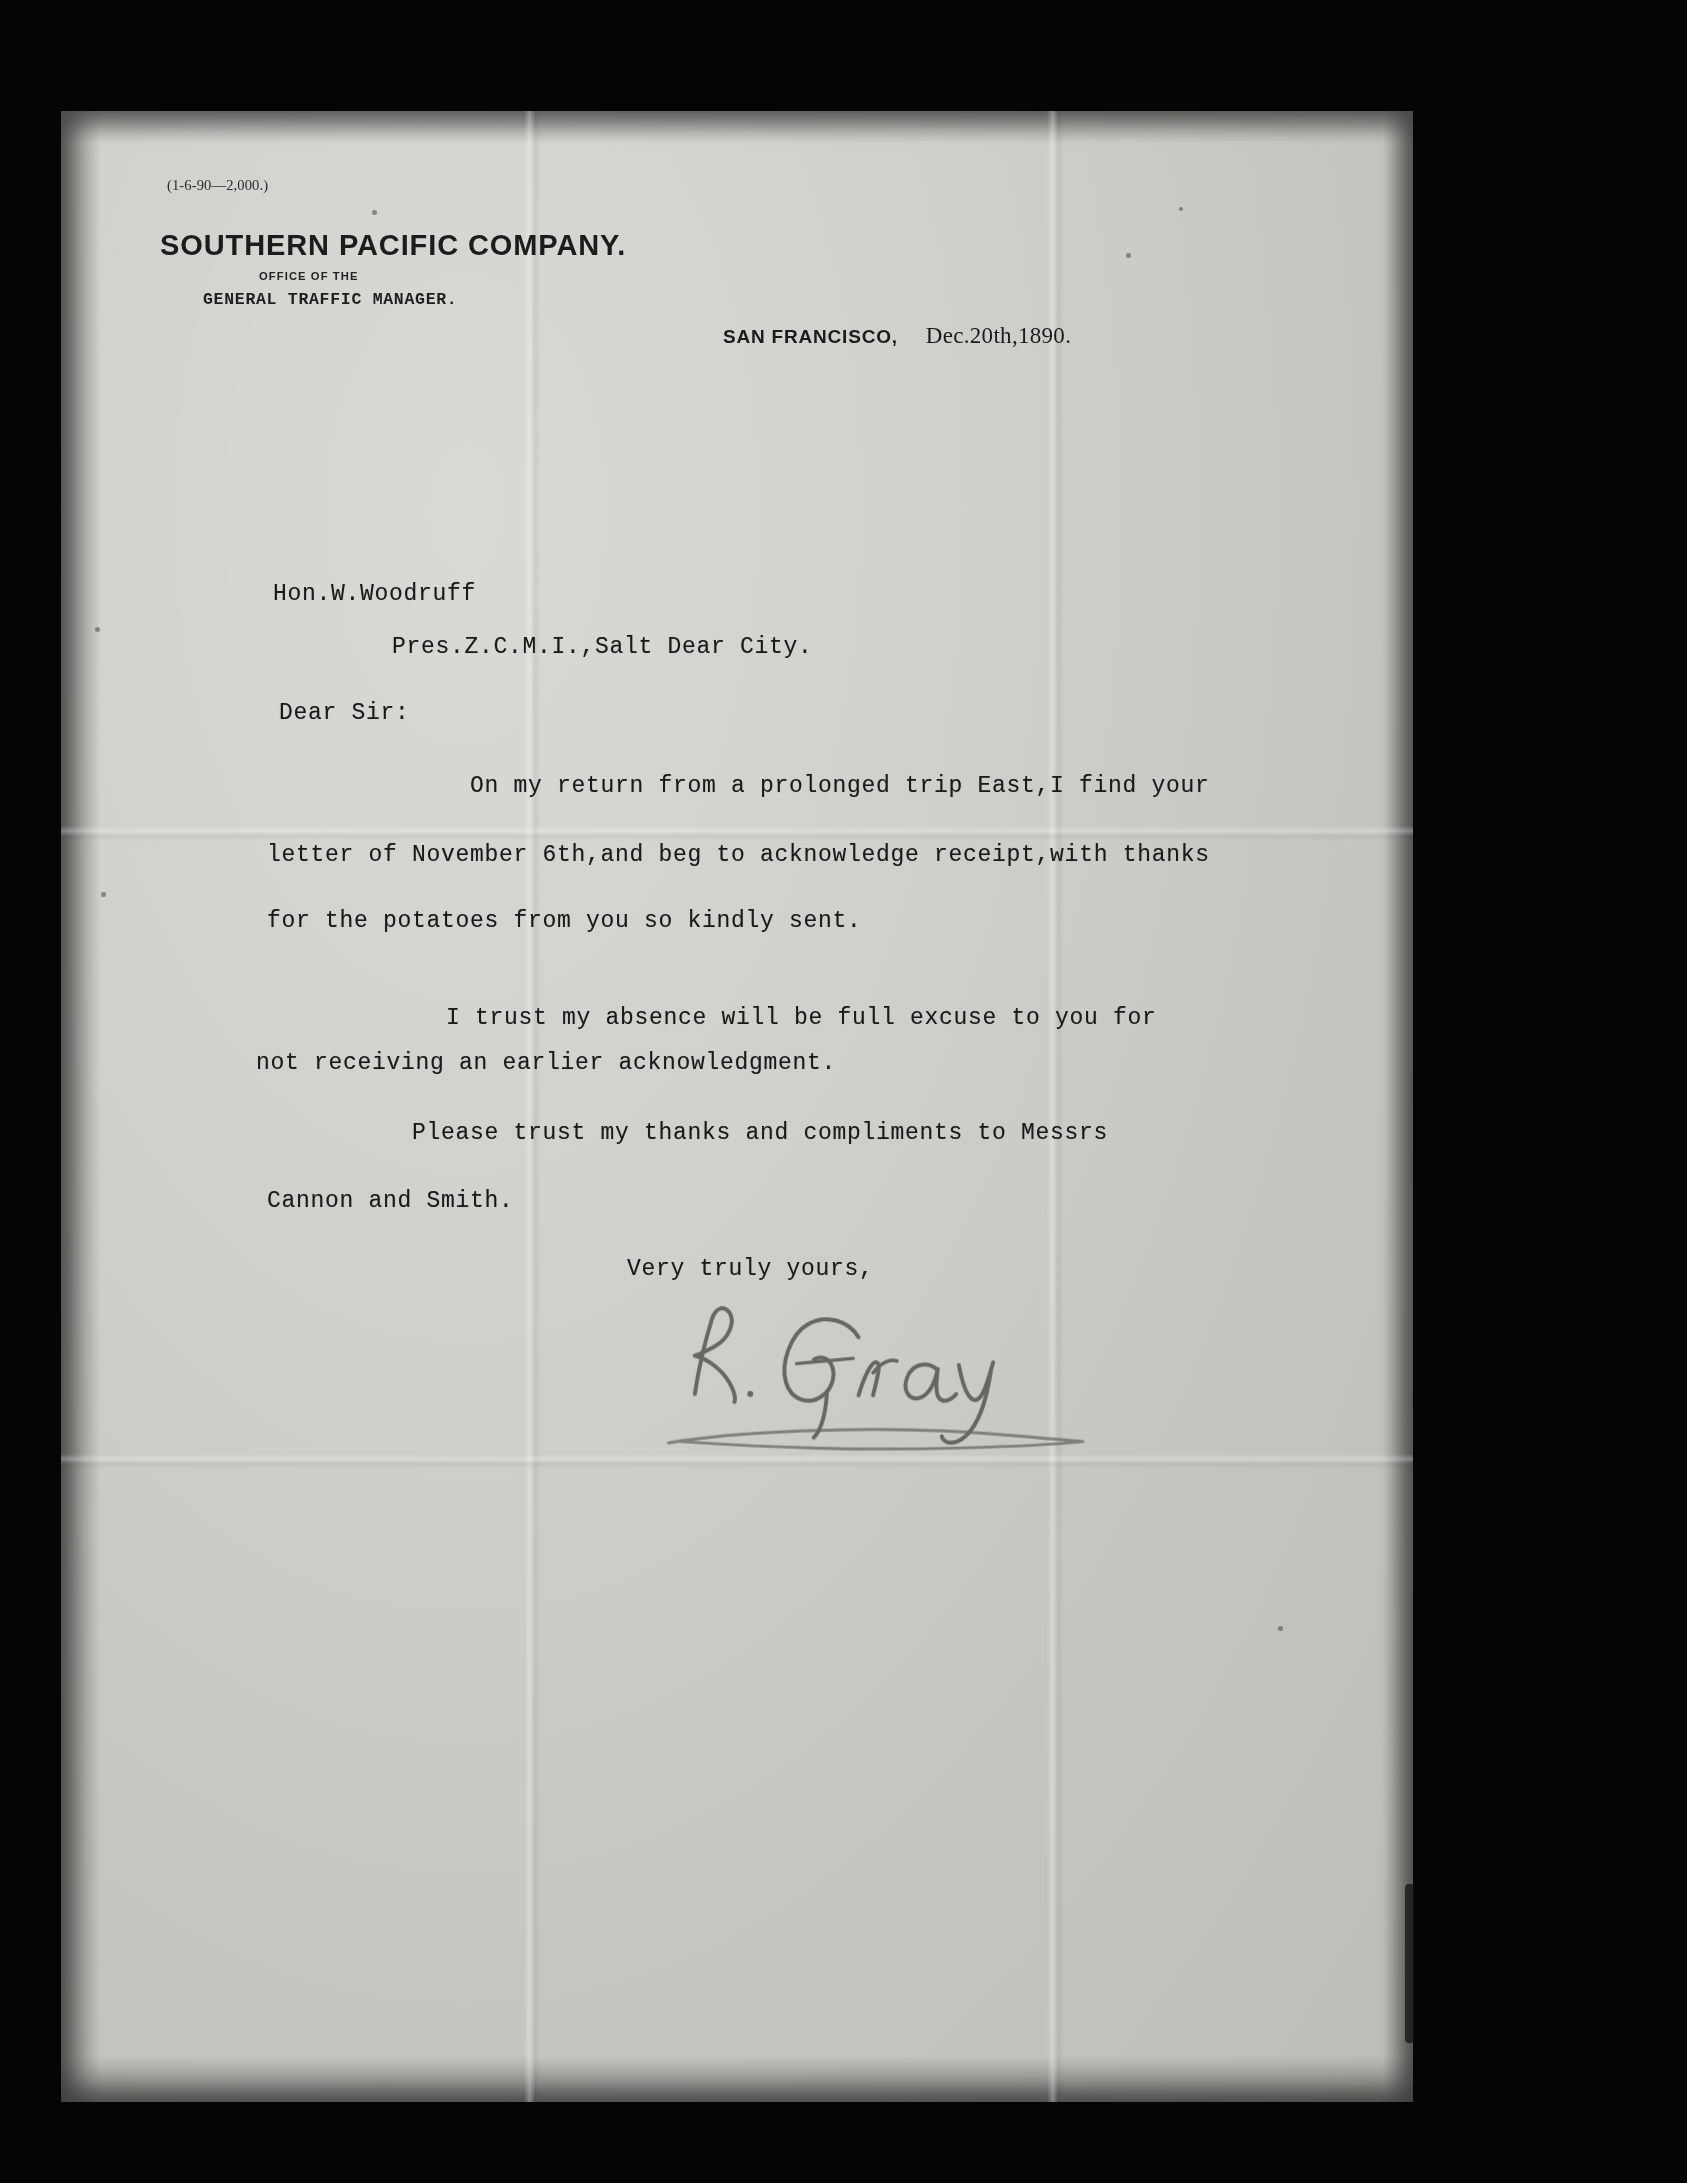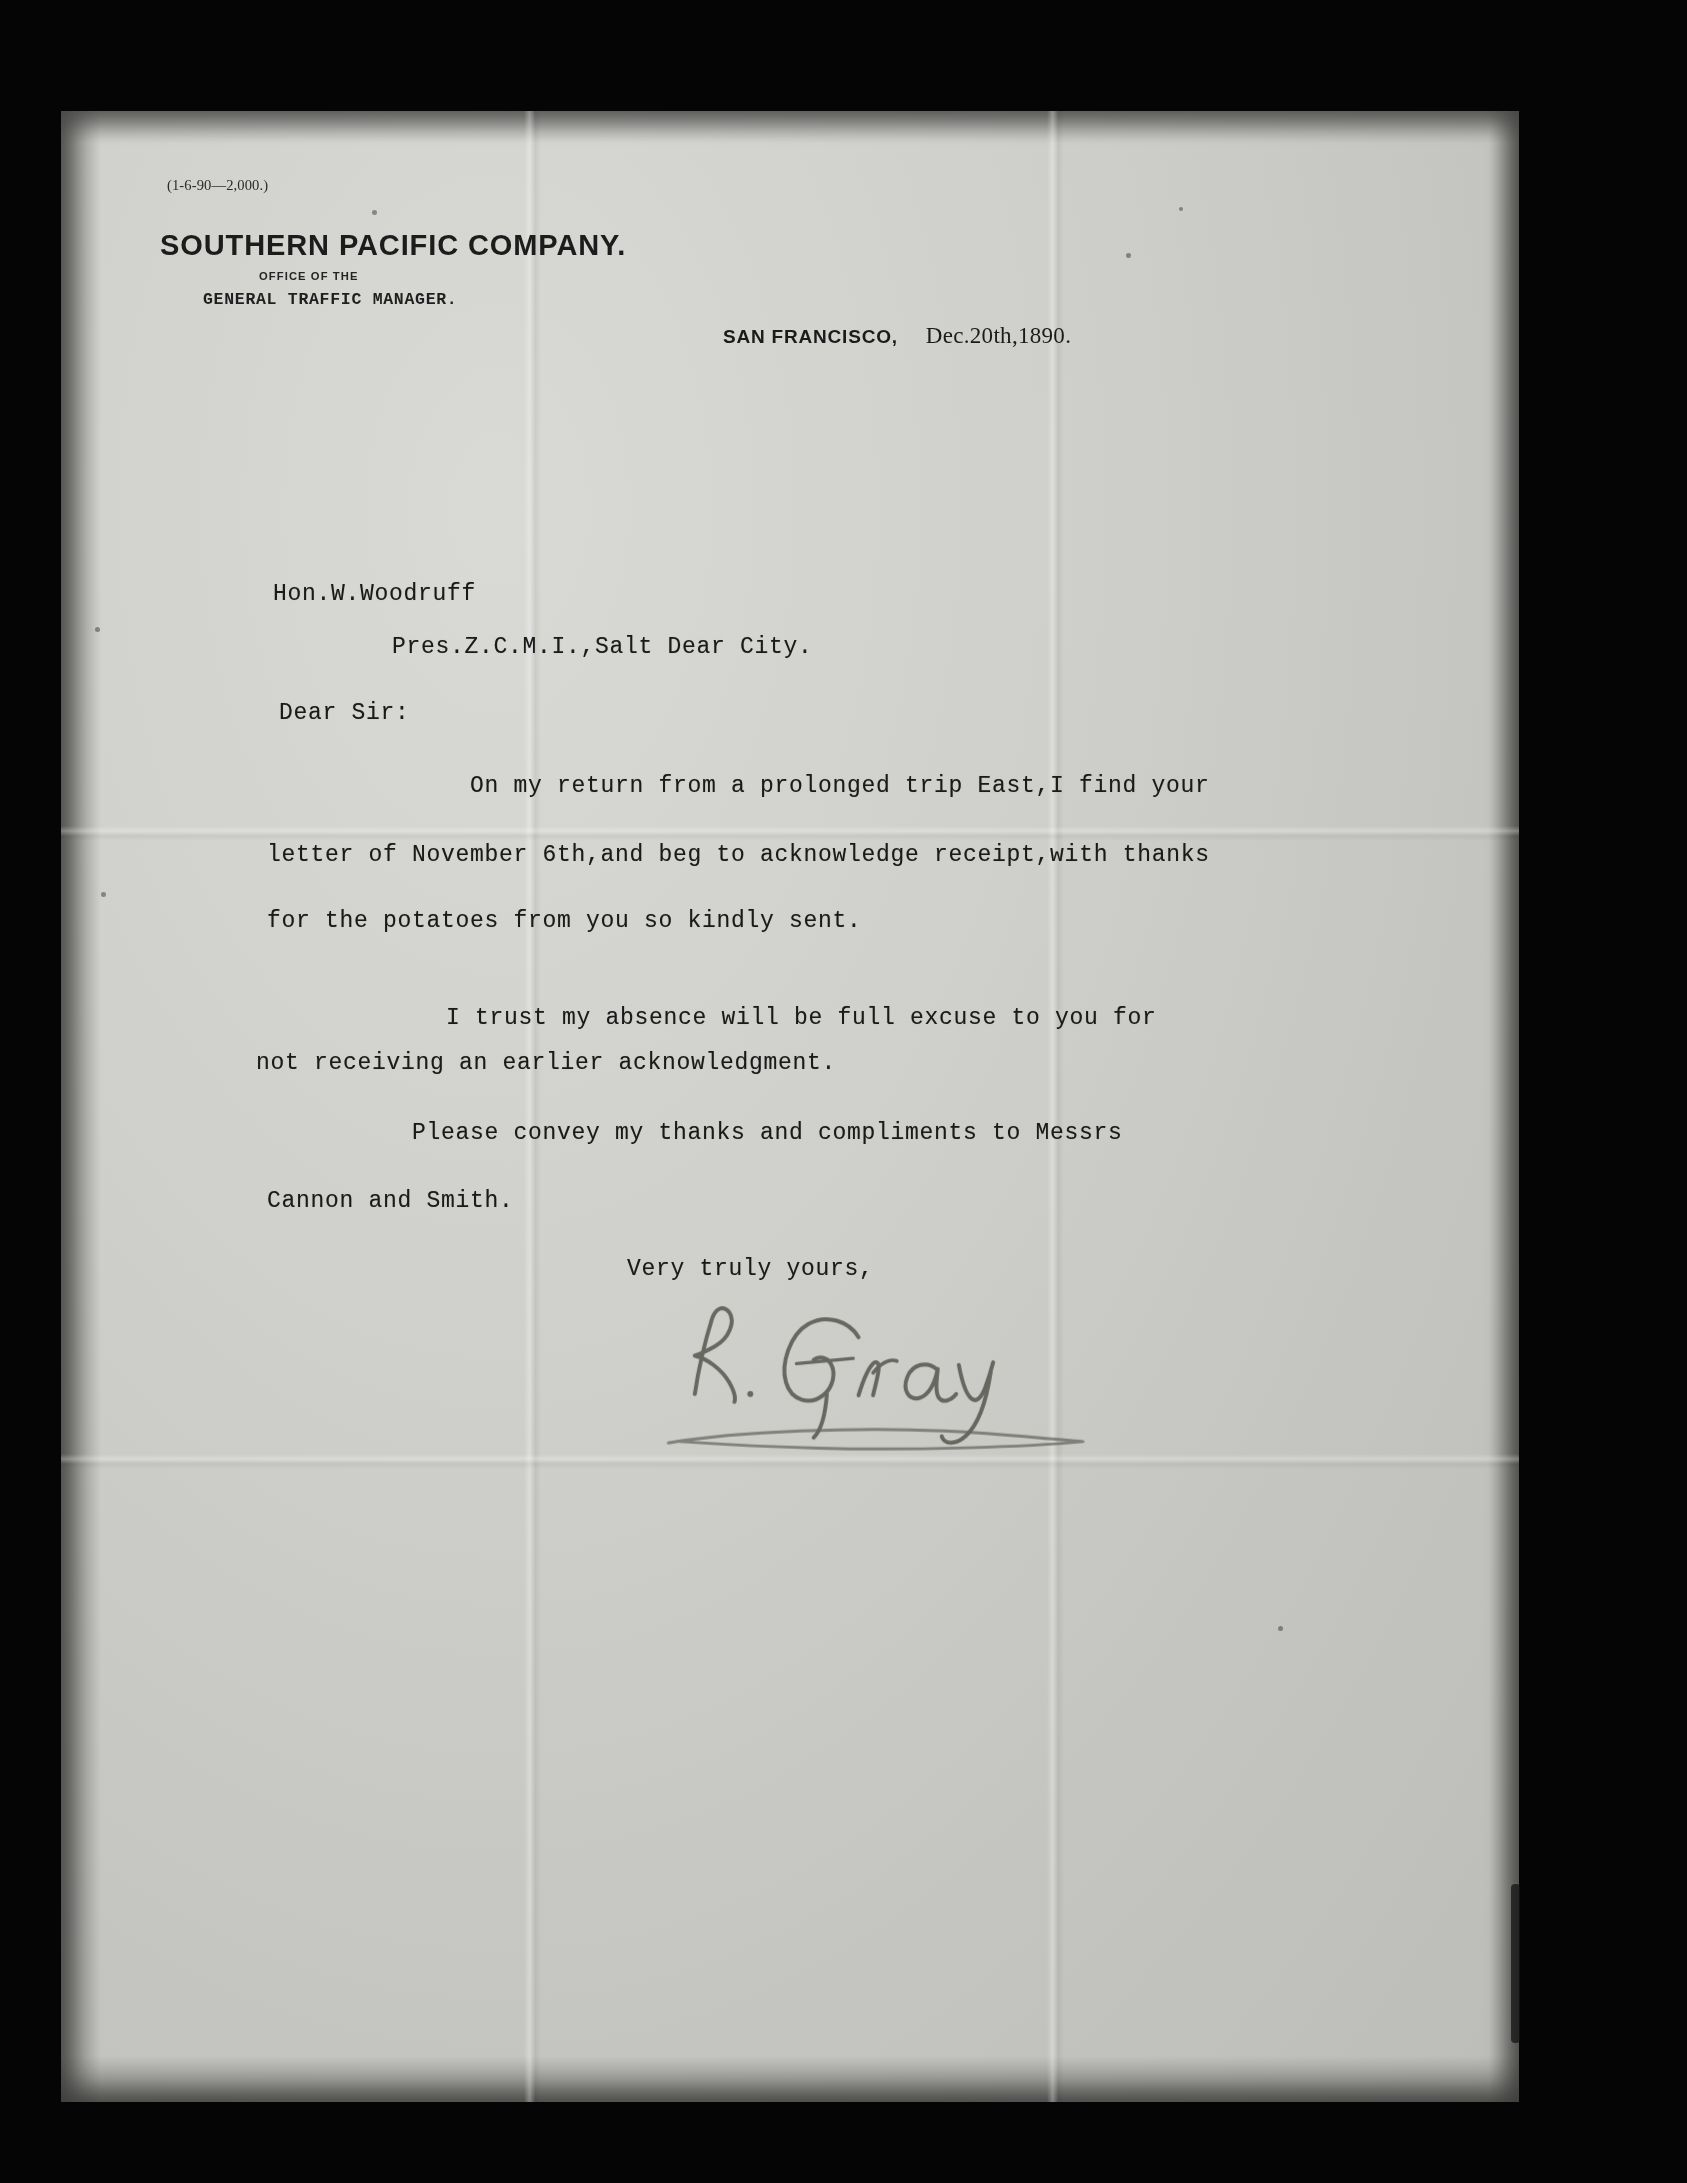--- a/index.html
+++ b/index.html
@@ -19,21 +19,21 @@
   #scan-backdrop {
     position: absolute;
     inset: 0;
     background: #050505;
   }
 
   #page {
     position: absolute;
     left: 61px;
     top: 111px;
-    width: 1458px;
+    width: 1352px;
     height: 1991px;
     background:
       radial-gradient(ellipse at 30% 20%, #d9d9d6 0%, #cfcfcb 38%, #c4c4c0 70%, #bcbcb8 100%);
     box-shadow: 0 0 22.5px 9.3px rgba(0,0,0,0.55) inset;
   }
   
   .fold-v {
     position: absolute;
     top: 0; bottom: 0;
     width: 17px;
@@ -235,21 +235,21 @@
   <div class="typed" id="addr-line2">Pres.Z.C.M.I.,Salt Dear City.</div>
   <div class="typed" id="salutation">Dear Sir:</div>
 
   <div class="typed" id="body-p1-l1">On my return from a prolonged trip East,I find your</div>
   <div class="typed" id="body-p1-l2">letter of November 6th,and beg to acknowledge receipt,with thanks</div>
   <div class="typed" id="body-p1-l3">for the potatoes from you so kindly sent.</div>
 
   <div class="typed" id="body-p2-l1">I trust my absence will be full excuse to you for</div>
   <div class="typed" id="body-p2-l2">not receiving an earlier acknowledgment.</div>
 
-  <div class="typed" id="body-p3-l1">Please convey my thanks and compliments to Messrs</div>
+  <div class="typed" id="body-p3-l1">Please trust my thanks and compliments to Messrs</div>
   <div class="typed" id="body-p3-l2">Cannon and Smith.</div>
 
   <div class="typed" id="closing">Very truly yours,</div>
 
   <div id="signature">
     <svg width="595" height="165" viewBox="0 0 900 250" fill="none" xmlns="http://www.w3.org/2000/svg" aria-hidden="true">
       <g stroke="#55554f" stroke-linecap="round" stroke-linejoin="round" fill="none" opacity="0.85">
 
         <path d="M52 150 C58 108, 70 62, 78 36 C84 18, 96 16, 104 26 C114 40, 104 66, 82 78 C66 87, 58 90, 52 92 C70 96, 92 112, 104 132 C112 146, 114 156, 112 162" stroke-width="6"></path>
 

